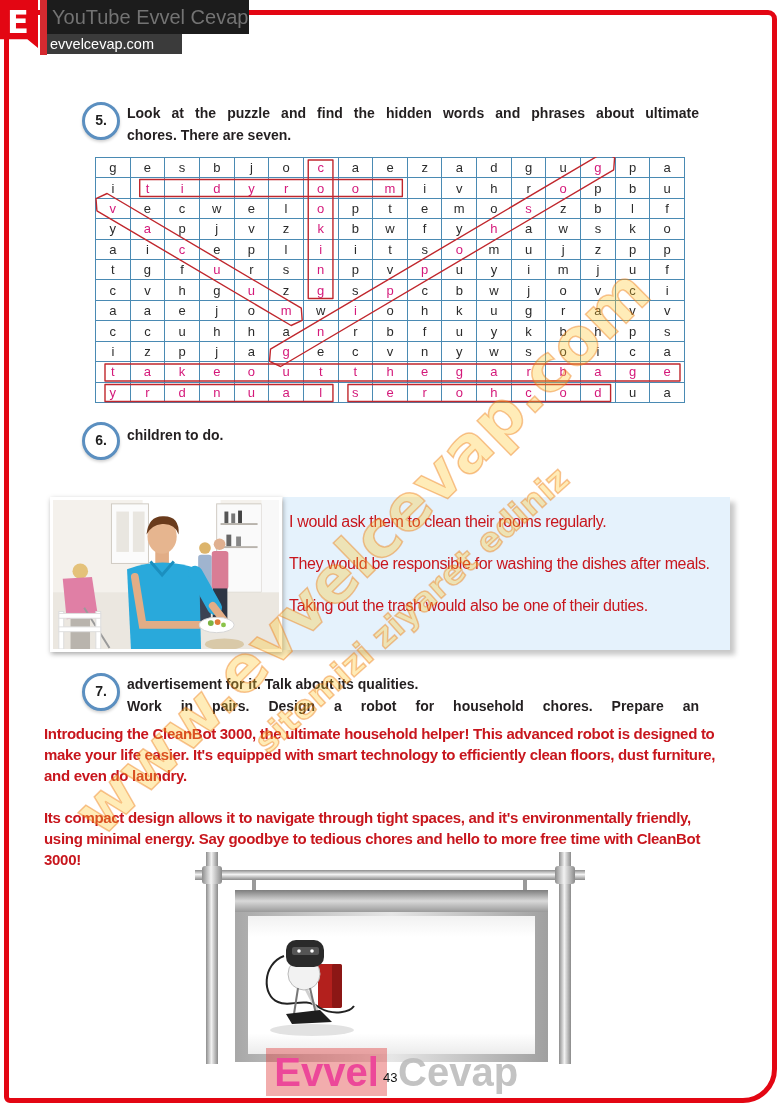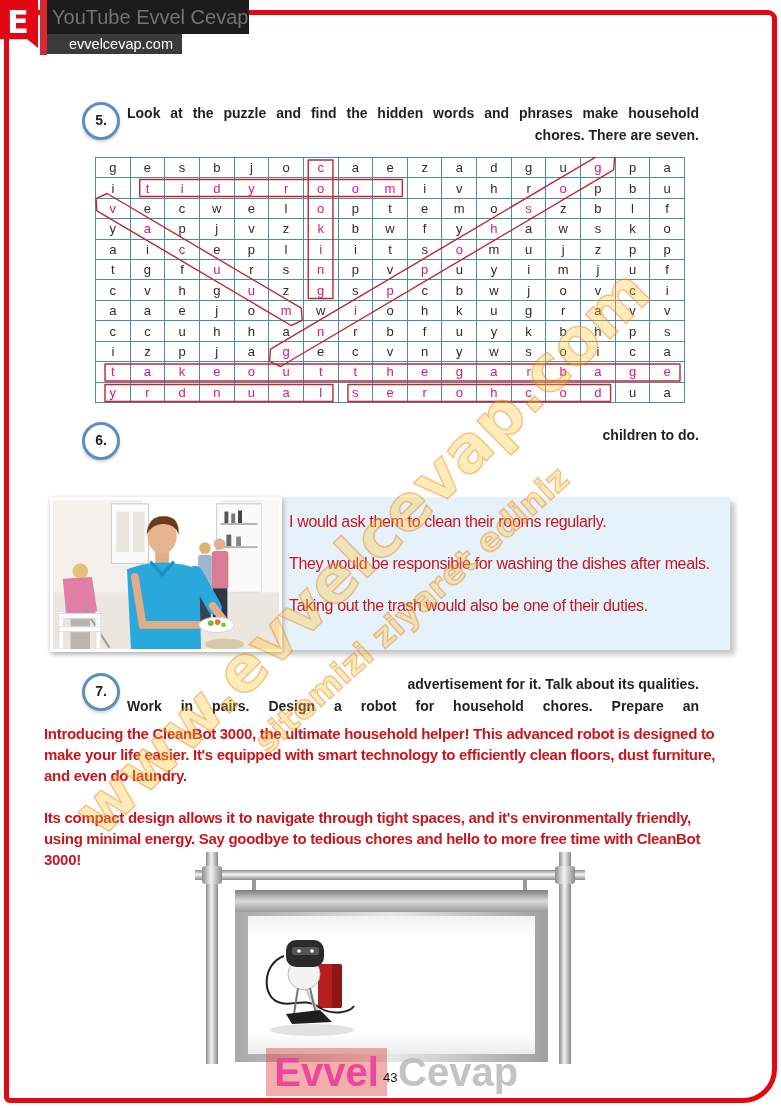--- a/index.html
+++ b/index.html
@@ -12,27 +12,27 @@
   .abs{position:absolute;}
   .frame{left:4px;top:10px;width:773px;height:1093px;box-sizing:border-box;
          border:5px solid var(--frame);border-radius:0 9px 34px 6px;z-index:1;}
   .logo{left:0;top:0;width:38px;height:48px;background:var(--frame);z-index:5;
         clip-path:polygon(0 0,100% 0,100% 100%,72% 82%,0 82%);}
   .logo span{position:absolute;left:7px;top:3px;font:bold 32px "DejaVu Sans",sans-serif;color:#fff;}
   .strip{left:40px;top:0;width:7px;height:55px;background:#d52a30;z-index:5;}
   .banner{left:47px;top:0;width:202px;height:34px;background:#1c1c1c;z-index:5;
           color:#737373;font-size:20px;line-height:34px;padding-left:5px;box-sizing:border-box;white-space:nowrap;}
   .subbanner{left:47px;top:34px;width:135px;height:20px;background:#3b3b3b;z-index:5;
-          color:#fff;font-size:14.5px;line-height:20px;padding-left:22px;box-sizing:border-box;white-space:nowrap;}
+          color:#fff;font-size:14.5px;line-height:20px;padding-left:3px;box-sizing:border-box;white-space:nowrap;}
 
   .num{width:38px;height:38px;box-sizing:border-box;border:3.5px solid var(--ring);border-radius:50%;
        background:#fff;font:bold 14px "Liberation Sans",sans-serif;color:#1f1f1f;text-align:center;
        line-height:31px;box-shadow:0 2px 3px rgba(0,0,0,.18);z-index:3;}
   .prompt{left:127px;width:572px;font:bold 14px "Liberation Sans",sans-serif;line-height:21.5px;z-index:3;}
-  .prompt .ln{display:block;white-space:nowrap;text-align:right;}
+  .prompt .ln{display:block;white-space:nowrap;}
   .prompt .jl{text-align:justify;text-align-last:justify;white-space:normal;}
 
   .grid{left:95px;top:157px;width:590px;height:246px;box-sizing:border-box;background:var(--gridline);
         padding:1px;display:grid;grid-template-columns:repeat(17,1fr);grid-template-rows:repeat(12,1fr);gap:1px;z-index:2;}
   .cell{background:#fff;display:flex;align-items:center;justify-content:center;font-size:13px;color:#2b2b2b;}
   .cell.found{color:var(--found);}
   .hl{left:95px;top:157px;width:590px;height:246px;z-index:3;pointer-events:none;}
 
   .photo{left:50px;top:497px;width:232px;height:155px;box-sizing:border-box;border:3px solid #fff;
          box-shadow:1px 2px 5px rgba(0,0,0,.35);z-index:3;background:#f4f1ec;}
@@ -64,21 +64,21 @@
 <div class="abs frame"></div>
 <div class="abs logo">
     <span>E</span>
   </div>
 <div class="abs strip"></div>
 <div class="abs banner">YouTube Evvel Cevap</div>
 <div class="abs subbanner">evvelcevap.com</div>
 
 <div class="abs num" style="left:82px;top:102px;">5.</div>
 <div class="abs prompt" style="top:103px;">
-  <span class="ln jl">Look at the puzzle and find the hidden words and phrases make household</span>
+  <span class="ln jl">Look at the puzzle and find the hidden words and phrases about ultimate</span>
   <span class="ln">chores. There are seven.</span>
 </div>
 <div class="abs grid" id="puzzle-grid">
     <div class="cell">g</div>
     <div class="cell">e</div>
     <div class="cell">s</div>
     <div class="cell">b</div>
     <div class="cell">j</div>
     <div class="cell">o</div>
     <div class="cell found">c</div>

